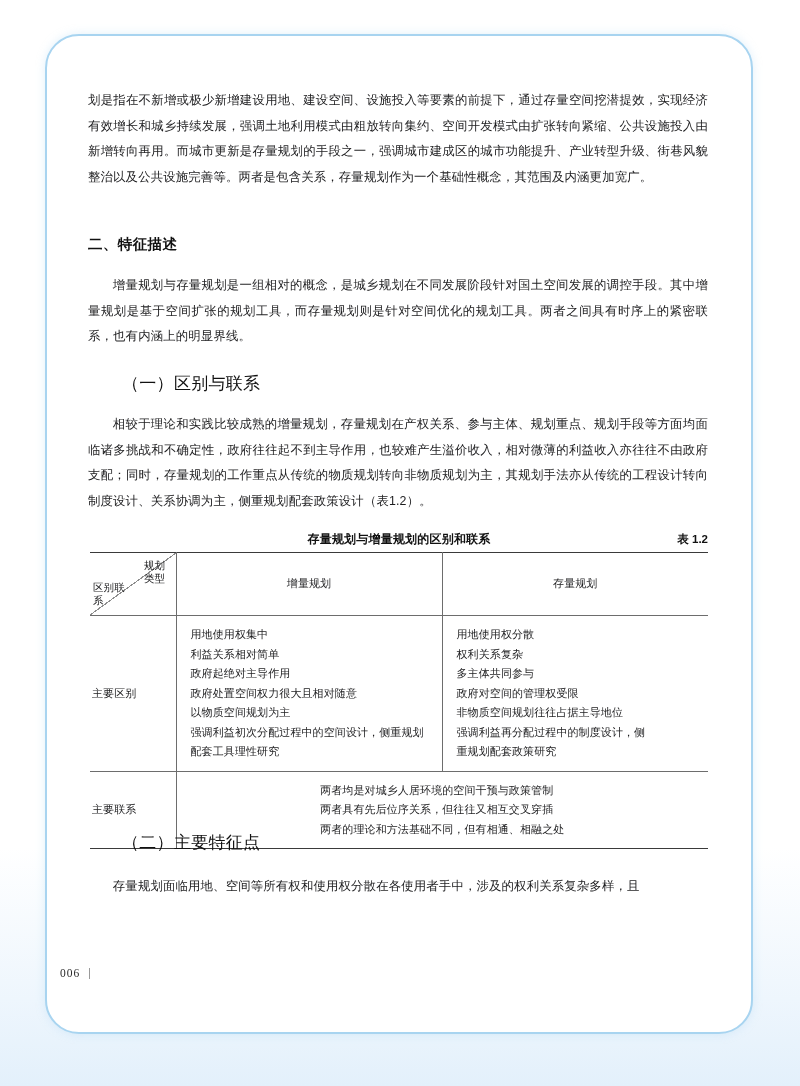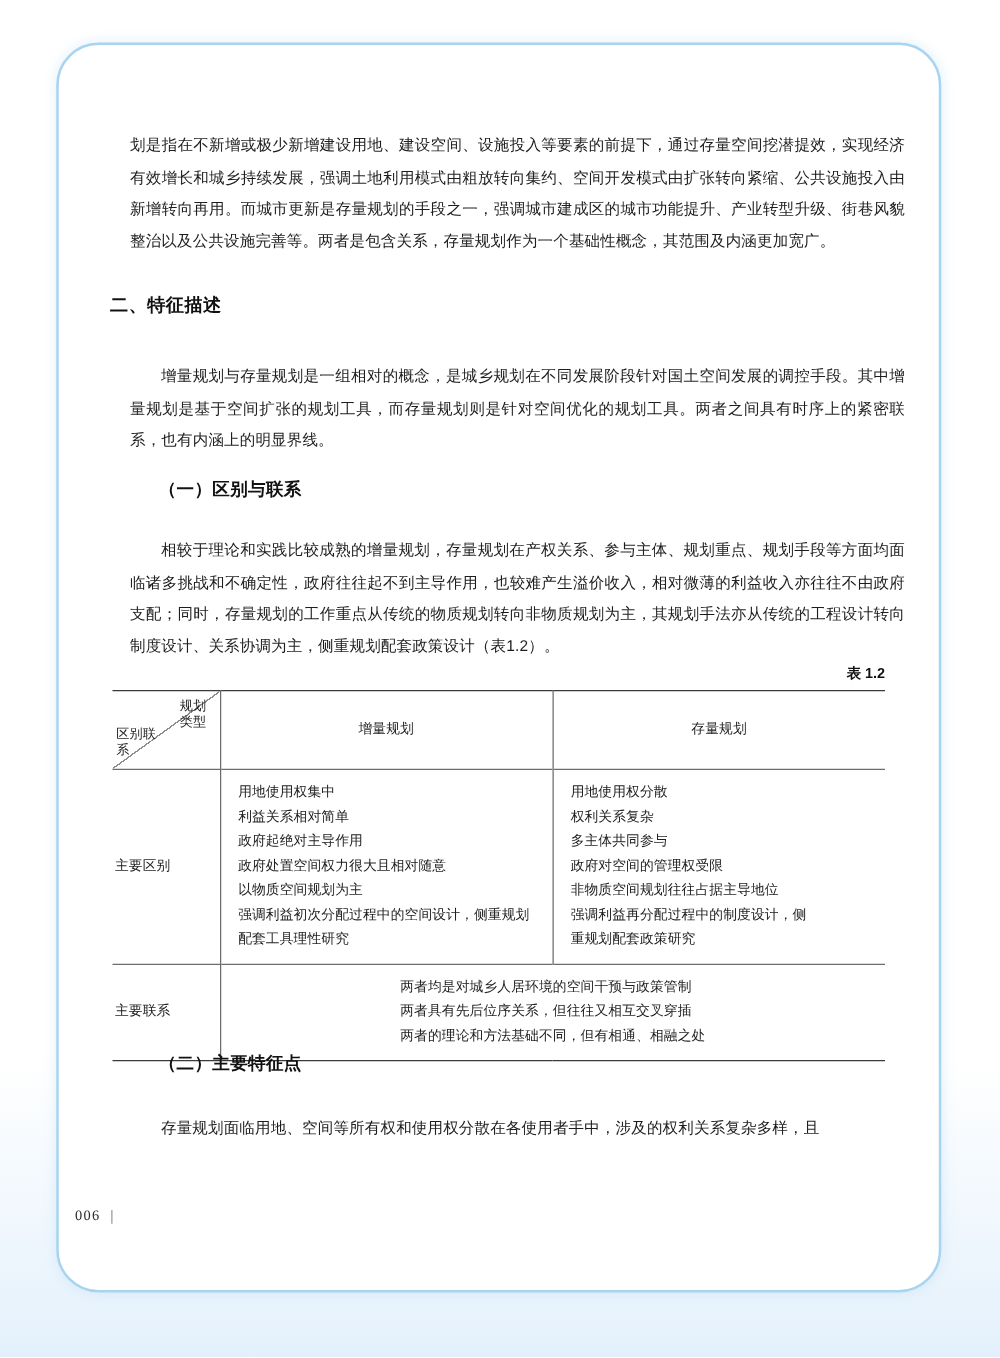--- a/index.html
+++ b/index.html
@@ -55,37 +55,37 @@
   }
 
   
   .body-para {
     font-size: 12.4px;
     line-height: 25.5px;
     color: #1d1d1f;
     text-align: justify;
     text-justify: inter-ideograph;
     letter-spacing: 0.15px;
-    margin: 16px;
+    margin: 0;
   }
   .indent { text-indent: 2em; }
 
   .section-heading {
     font-size: 14.5px;
     font-weight: bold;
     color: #111;
     letter-spacing: 0.4px;
     margin: 0;
   }
   .sub-heading {
-    font-size: 14px;
-    font-weight: bold;
+    font-size: 17px;
+    font-weight: normal;
     color: #111;
     letter-spacing: 0.3px;
-    margin: 11px;
+    margin: 0;
     padding-left: 2em;
   }
 
   .blk-1 { position: absolute; top: 54px;  left: 0; width: 620px; }
   .blk-2 { position: absolute; top: 201px; left: 0; }
   .blk-3 { position: absolute; top: 239px; left: 0; width: 620px; }
   .blk-4 { position: absolute; top: 338px; left: 0; }
   .blk-5 { position: absolute; top: 378px; left: 0; width: 620px; }
   .blk-6 { position: absolute; top: 797px; left: 0; }
   .blk-7 { position: absolute; top: 840px; left: 0; width: 620px; }
@@ -235,20 +235,21 @@
   <h2 class="section-heading blk-2">二、特征描述</h2>
 
   <p class="body-para indent blk-3">增量规划与存量规划是一组相对的概念，是城乡规划在不同发展阶段针对国土空间发展的调控手段。其中增量规划是基于空间扩张的规划工具，而存量规划则是针对空间优化的规划工具。两者之间具有时序上的紧密联系，也有内涵上的明显界线。</p>
 
   <h3 class="sub-heading blk-4">（一）区别与联系</h3>
 
   <p class="body-para indent blk-5">相较于理论和实践比较成熟的增量规划，存量规划在产权关系、参与主体、规划重点、规划手段等方面均面临诸多挑战和不确定性，政府往往起不到主导作用，也较难产生溢价收入，相对微薄的利益收入亦往往不由政府支配；同时，存量规划的工作重点从传统的物质规划转向非物质规划为主，其规划手法亦从传统的工程设计转向制度设计、关系协调为主，侧重规划配套政策设计（表1.2）。</p>
 
   <div class="table-wrap">
     <div class="table-caption-row">
+      <div class="table-title">存量规划与增量规划的区别和联系</div>
       <div class="table-number">表 1.2</div>
     </div>
 
     <table class="data-table">
       <colgroup>
         <col style="width:86px">
         <col style="width:266px">
         <col style="width:266px">
       </colgroup>
       <tbody>

